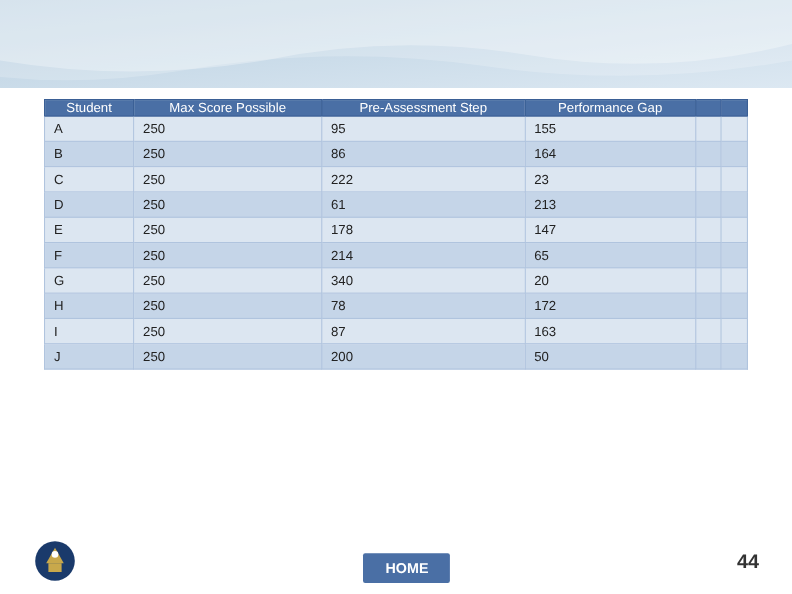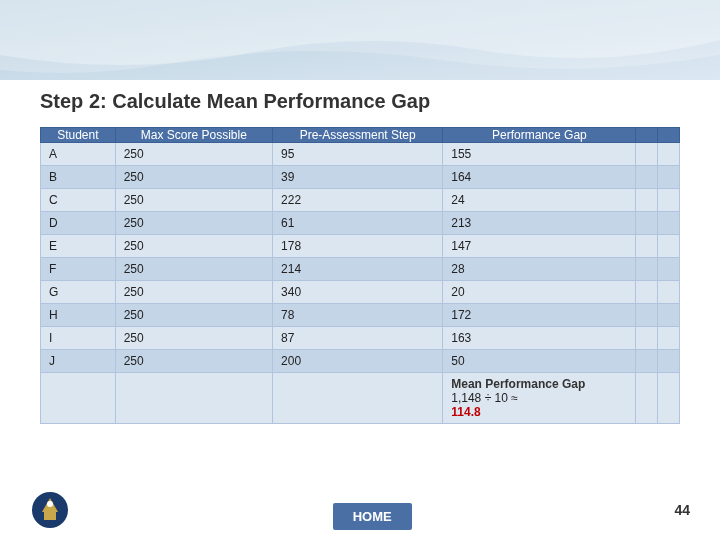--- a/index.html
+++ b/index.html
@@ -124,21 +124,21 @@
       border: none;
       padding: 6px 20px;
       font-size: 13px;
       font-weight: bold;
       cursor: pointer;
       border-radius: 2px;
       margin-top: 13px;
     }
 
     .page-number {
-      font-size: 14px;
+      font-size: 18px;
       font-weight: bold;
       color: #333;
     }
   </style>
 </head>
 <body>
 
 <div class="header-wave">
   <svg viewBox="0 0 720 80" preserveAspectRatio="none" xmlns="http://www.w3.org/2000/svg">
     <defs>
@@ -149,21 +149,20 @@
     </defs>
 
     <rect width="720" height="80" fill="url(#waveGrad)"></rect>
 
     <path d="M0,0 L720,0 L720,40 Q600,70 480,50 Q360,30 240,55 Q120,75 0,55 Z" fill="rgba(255,255,255,0.3)"></path>
     <path d="M0,0 L720,0 L720,55 Q580,80 440,60 Q300,40 160,65 Q80,78 0,70 Z" fill="rgba(255,255,255,0.2)"></path>
   </svg>
 </div>
 
 <div class="content">
-  <div class="page-title">Step 2: Calculate Mean Performance Gap</div>
 
   <table class="data-table">
     <thead>
       <tr>
         <th>Student</th>
         <th>Max Score Possible</th>
         <th>Pre-Assessment Step</th>
         <th>Performance Gap</th>
         <th></th>
         <th></th>
@@ -175,30 +174,30 @@
           <td>A</td>
           <td>250</td>
           <td>95</td>
           <td>155</td>
           <td></td>
           <td></td>
         </tr>
         <tr>
           <td>B</td>
           <td>250</td>
-          <td>39</td>
+          <td>86</td>
           <td>164</td>
           <td></td>
           <td></td>
         </tr>
         <tr>
           <td>C</td>
           <td>250</td>
           <td>222</td>
-          <td>24</td>
+          <td>23</td>
           <td></td>
           <td></td>
         </tr>
         <tr>
           <td>D</td>
           <td>250</td>
           <td>61</td>
           <td>213</td>
           <td></td>
           <td></td>
@@ -208,21 +207,21 @@
           <td>250</td>
           <td>178</td>
           <td>147</td>
           <td></td>
           <td></td>
         </tr>
         <tr>
           <td>F</td>
           <td>250</td>
           <td>214</td>
-          <td>28</td>
+          <td>65</td>
           <td></td>
           <td></td>
         </tr>
         <tr>
           <td>G</td>
           <td>250</td>
           <td>340</td>
           <td>20</td>
           <td></td>
           <td></td>
@@ -241,28 +240,20 @@
           <td>87</td>
           <td>163</td>
           <td></td>
           <td></td>
         </tr>
         <tr>
           <td>J</td>
           <td>250</td>
           <td>200</td>
           <td>50</td>
-          <td></td>
-          <td></td>
-        </tr>
-        <tr class="summary-row">
-          <td></td>
-          <td></td>
-          <td></td>
-          <td><span class="mean-label">Mean Performance Gap</span><br>1,148 ÷ 10 ≈<br><span class="mean-value">114.8</span></td>
           <td></td>
           <td></td>
         </tr>
       </tbody>
   </table>
 </div>
 
 <div class="footer">
   <div class="logo-area">
 

